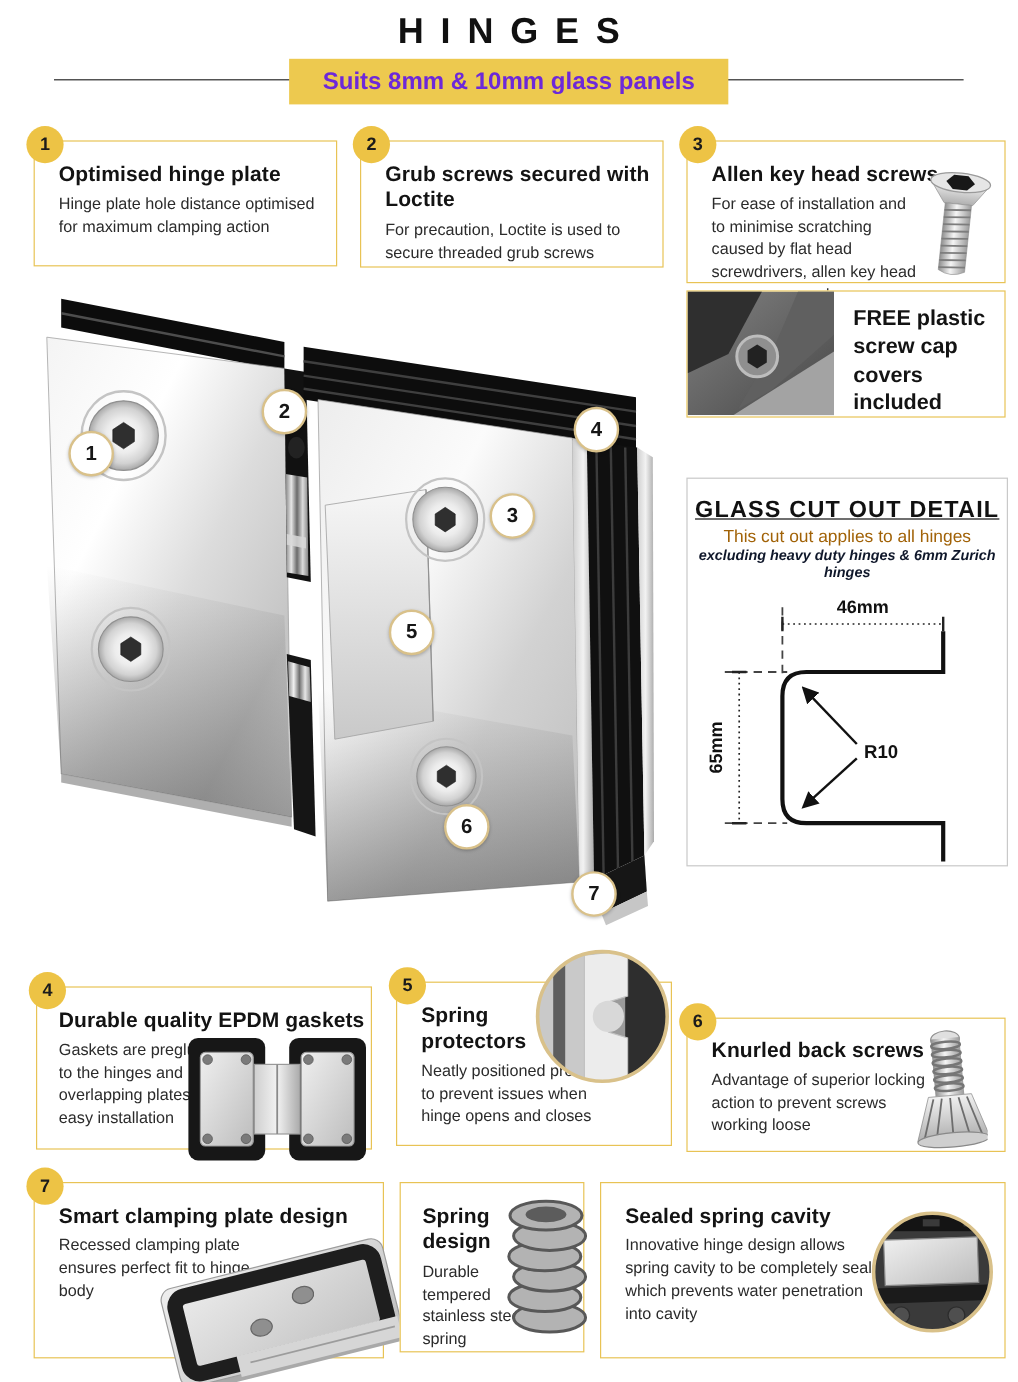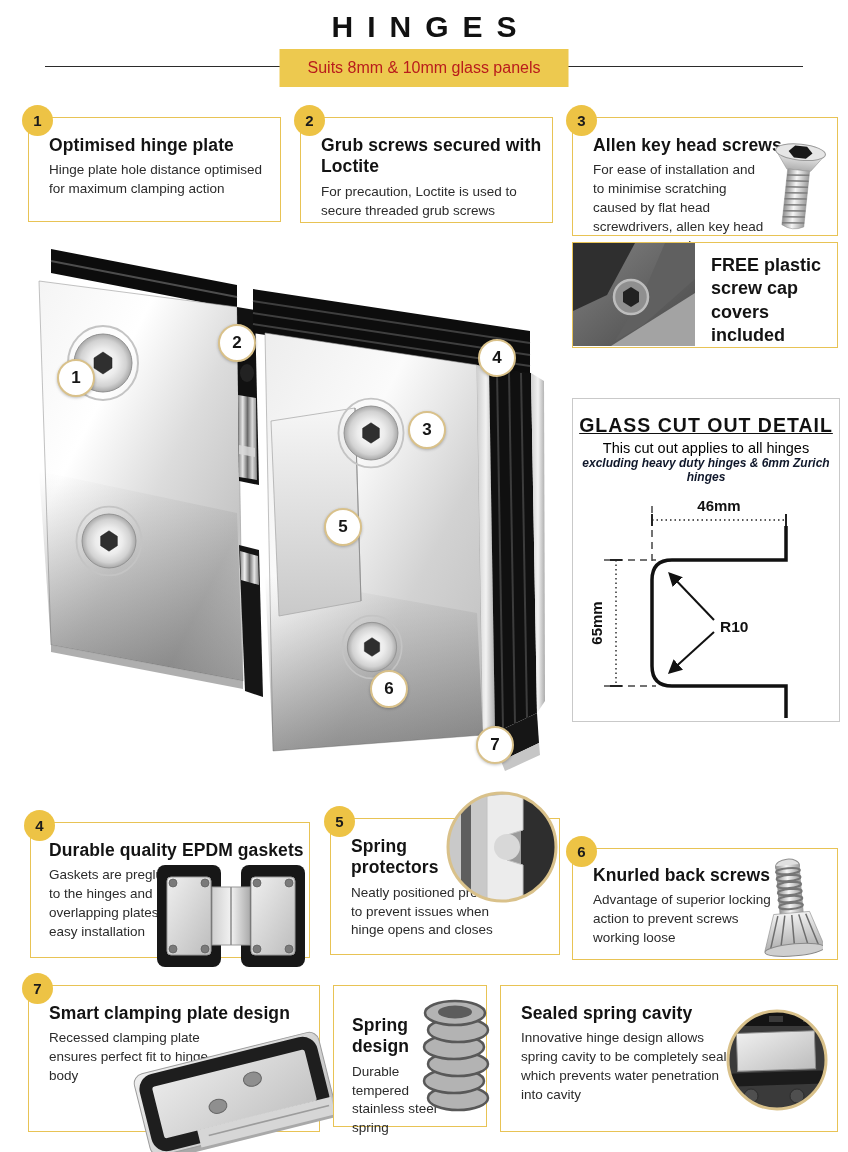--- a/index.html
+++ b/index.html
@@ -11,21 +11,21 @@
   *{box-sizing:border-box;margin:0;padding:0;}
   html,body{background:#fff;}
   .page{position:relative;width:848px;height:1152px;background:#fff;overflow:hidden;
         font-family:"Liberation Sans",sans-serif;color:#1c1c1c;}
   
   .title{position:absolute;top:10px;left:0;width:100%;text-align:center;
          font-size:30px;font-weight:600;letter-spacing:14px;text-indent:14px;color:#111;}
   .rule{position:absolute;top:66px;left:45px;right:45px;border-top:1.6px solid #2b2b2b;}
   .banner{position:absolute;top:49px;left:50%;transform:translateX(-50%);
           background:var(--accent-yellow);height:38px;padding:0 28px;display:flex;
-          align-items:center;font-size:16px;font-weight:400;color:#b91c1c;white-space:nowrap;}
+          align-items:center;font-size:20px;font-weight:700;color:#6d28d9;white-space:nowrap;}
   
   .fbox{position:absolute;background:#fff;border:1.6px solid var(--box-border);}
   .fbox h3{font-size:17.5px;font-weight:700;color:#131313;margin:0 0 5px;letter-spacing:.1px;line-height:1.22;}
   .fbox p{font-size:13.5px;line-height:1.4;color:#2b2b2b;}
   .nw{white-space:nowrap;}
   .badge{position:absolute;left:-7px;top:-13px;width:31px;height:31px;border-radius:50%;
          background:var(--badge-yellow);color:#1b1b1b;font-size:15px;font-weight:700;
          display:flex;align-items:center;justify-content:center;z-index:3;}
   #b1{left:28px;top:117px;width:253px;height:105px;padding:17px 14px 0 20px;}
   #b2{left:300px;top:117px;width:253px;height:106px;padding:17px 8px 0 20px;}
@@ -37,38 +37,38 @@
   #bfree .freetext{padding:11px 6px 0 16px;font-size:18px;font-weight:700;line-height:1.3;color:#131313;}
   
   .hinge-wrap{position:absolute;left:25px;top:245px;width:520px;height:530px;}
   .pcall{position:absolute;width:38px;height:38px;border-radius:50%;background:#fff;
          border:2px solid var(--photo-ring);box-shadow:0 1px 3px rgba(0,0,0,.25);
          display:flex;align-items:center;justify-content:center;
          font-size:17px;font-weight:700;color:#161616;z-index:4;}
   .cutout{position:absolute;left:572px;top:398px;width:268px;height:324px;background:#fff;
           border:1px solid #c9c9c9;text-align:center;padding-top:15px;}
   .cutout .ct{font-size:19.5px;font-weight:700;letter-spacing:1px;color:#111;text-decoration:underline;}
-  .cutout .cs{font-size:14.5px;margin-top:3px;color:#000000;}
+  .cutout .cs{font-size:14.5px;margin-top:3px;color:#a16207;}
   .cutout .cn{font-size:12px;font-weight:700;font-style:italic;color:#0f172a;}
   
   #b4{left:30px;top:822px;width:280px;height:136px;padding:17px 6px 0 18px;}
   #b4 p{width:142px;}
   #b4 .art{position:absolute;right:2px;bottom:-20px;}
   #b5{left:330px;top:818px;width:230px;height:137px;padding:17px 0 0 20px;}
   #b5 h3{width:120px;}
   #b5 p{width:172px;}
   #b5 .art{position:absolute;left:114px;top:-29px;}
   #b6{left:572px;top:848px;width:266px;height:112px;padding:16px 0 0 20px;}
   #b6 p{width:190px;}
   #b6 .art{position:absolute;right:14px;top:4px;}
   #b7{left:28px;top:985px;width:292px;height:147px;padding:17px 0 0 20px;}
   #b7 p{width:170px;}
   #b7 .art{position:absolute;left:98px;top:42px;}
   #b8{left:333px;top:985px;width:154px;height:142px;padding:17px 0 0 18px;}
-  #b8 h3{width:76px;margin-top:12px;}
+  #b8 h3{width:76px;}
   #b8 p{width:86px;}
   #b8 .art{position:absolute;right:-10px;top:6px;}
   #b9{left:500px;top:985px;width:338px;height:147px;padding:17px 0 0 20px;}
   #b9 p{width:222px;}
   #b9 .art{position:absolute;right:8px;top:22px;}
 </style>
 </head>
 <body>
 
 <div class="page">

